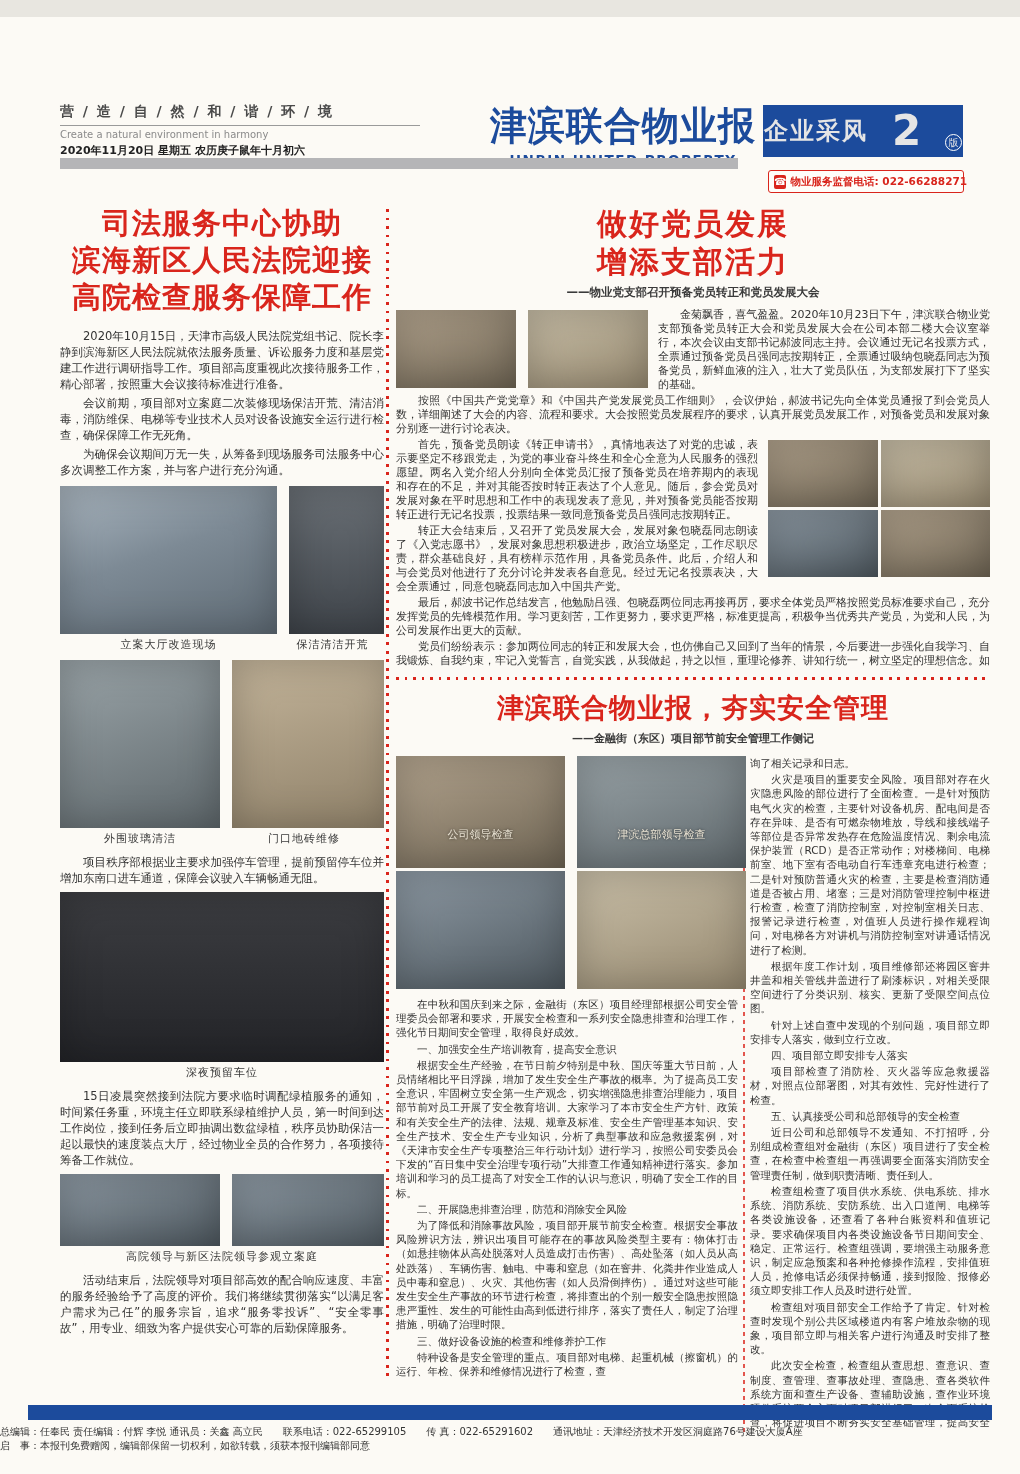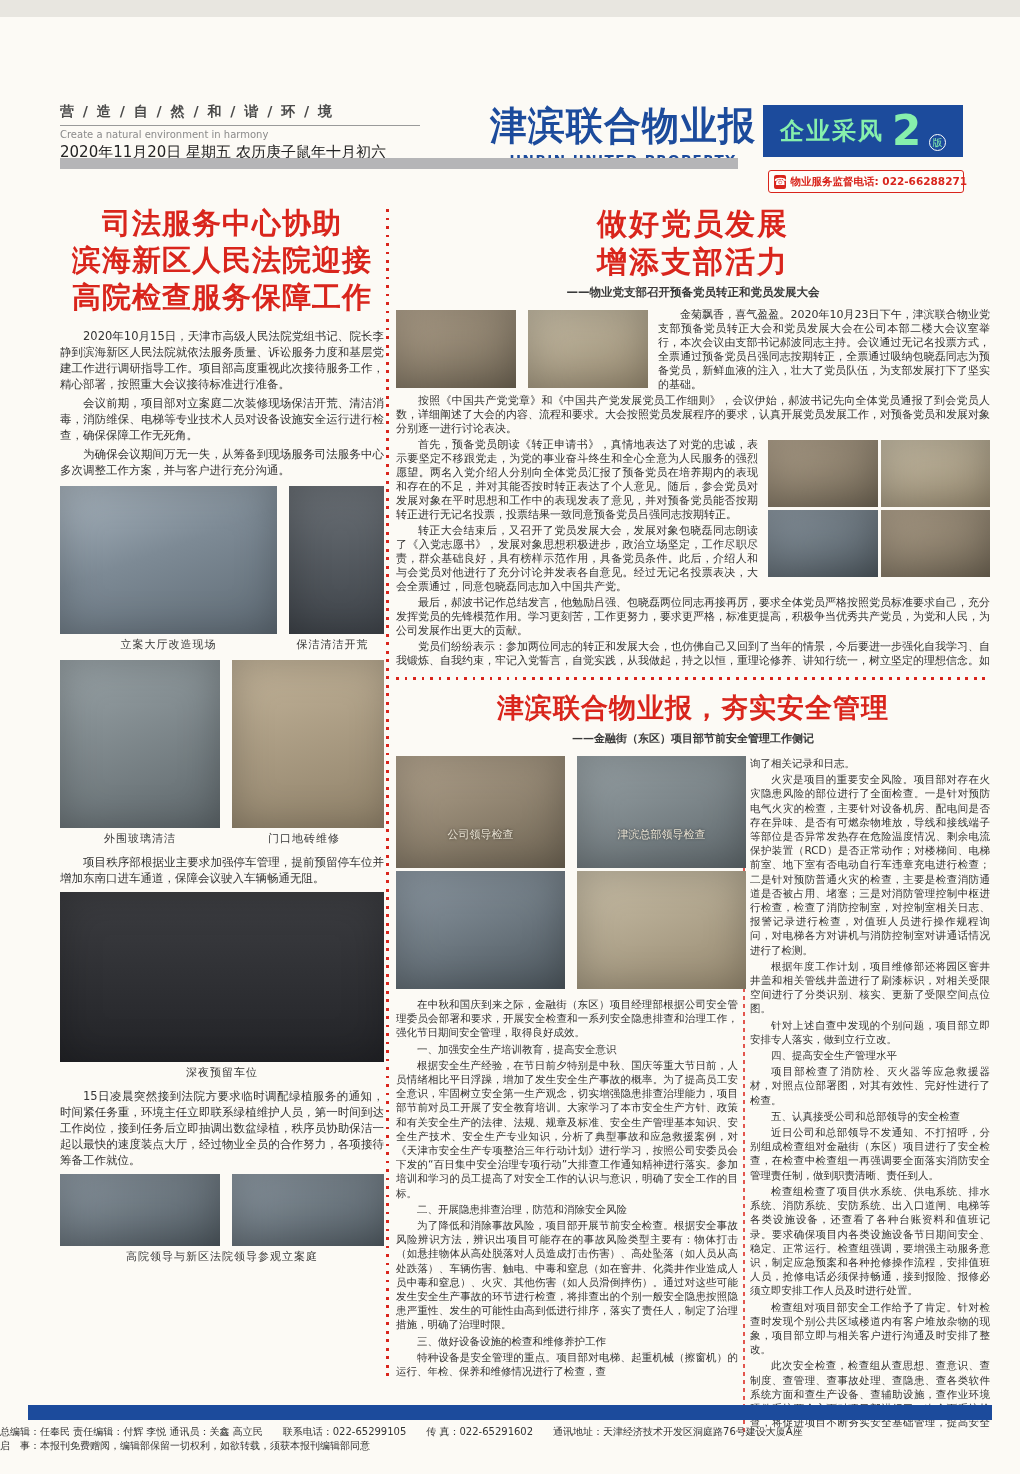--- a/index.html
+++ b/index.html
@@ -5,29 +5,29 @@
   * { margin:0; padding:0; box-sizing:border-box; }
   body { background:#e8e6e0; font-family:"DejaVu Sans", sans-serif; }
   .page { position:relative; width:1020px; height:1474px; margin:17px auto;
           background:#fcfaf5; overflow:hidden; color:#333;padding-left:16px; }
 
   
   .hdr-left { position:absolute; left:60px; top:86px; width:360px; }
   .slogan-cn { font-size:14px; font-weight:bold; color:#4a4a4a; letter-spacing:2px;
                padding-bottom:4px; border-bottom:1px solid #9a9a9a; }
   .slogan-en { font-size:10px; color:#8a8a8a; margin-top:3px; }
-  .date-line { font-size:15px; font-weight:normal; color:#222; margin-top:3px; }
+  .date-line { font-size:11px; font-weight:bold; color:#222; margin-top:3px; }
   .masthead  { position:absolute; left:488px; top:84px; width:270px; text-align:center; }
   .mast-cn   { font-size:37px; font-weight:bold; color:#1c4b9c; letter-spacing:1px;
                white-space:nowrap; transform:scaleY(1.05); }
   .mast-en   { font-size:13.5px; font-weight:bold; color:#1c4b9c; letter-spacing:1.5px;
                margin-top:1px; white-space:nowrap; }
   .edition-box { position:absolute; left:763px; top:88px; width:200px; height:52px;
-                 background:#1c4b9c; color:#86efac; display:flex; align-items:center;
-                 justify-content:center; gap:8px; }
+                 background:#1c4b9c; color:#e5e5e5; display:flex; align-items:center;
+                 justify-content:center; gap:24px; }
   .ed-label { font-size:24px; font-weight:bold; letter-spacing:2px; }
   .ed-num   { font-size:42px; font-weight:bold; line-height:1; }
   .ed-circ  { display:inline-block; width:17px; height:17px; border:1px solid #fff;
               border-radius:50%; font-size:10px; line-height:16px; text-align:center;
               align-self:flex-end; margin-bottom:6px; }
   .gray-bar { position:absolute; left:60px; top:141px; width:678px; height:11px; background:#b5b5b7; }
   .hotline  { position:absolute; left:768px; top:153px; width:196px; height:23px;
               border:1px solid #d9251c; border-radius:3px; display:flex; align-items:center;
               gap:4px; padding:0 5px; background:#fffdf9; }
   .phone-ic { background:#d9251c; color:#fff; font-size:10px; line-height:14px; width:16px;
@@ -161,20 +161,23 @@
     <div>
         <p class="para">15日凌晨突然接到法院方要求临时调配绿植服务的通知，时间紧任务重，环境主任立即联系绿植维护人员，第一时间到达工作岗位，接到任务后立即抽调出数盆绿植，秩序员协助保洁一起以最快的速度装点大厅，经过物业全员的合作努力，各项接待筹备工作就位。</p>
       </div>
 
     <div class="ph-row" style="margin-top:6px;">
       <div class="ph ph-g" style="width:160px;height:72px;"></div>
       <div class="ph ph-g" style="width:160px;height:72px;"></div>
     </div>
     <div class="cap" style="margin:3px 0 8px;">高院领导与新区法院领导参观立案庭</div>
 
+    <div>
+        <p class="para">活动结束后，法院领导对项目部高效的配合响应速度、丰富的服务经验给予了高度的评价。我们将继续贯彻落实“以满足客户需求为己任”的服务宗旨，追求“服务零投诉”、“安全零事故”，用专业、细致为客户提供安心可靠的后勤保障服务。</p>
+      </div>
   </div>
 
   <div class="v-dot-main"></div>
 
   <div class="region-right">
 
     <div class="party">
       <div class="party-title">
           <div class="tl">做好党员发展</div>
           <div class="tl">增添支部活力</div>
@@ -244,21 +247,21 @@
             </div>
         </div>
 
         <div class="saf-div"></div>
 
         <div class="saf-right">
             <p class="para">询了相关记录和日志。</p>
             <p class="para">火灾是项目的重要安全风险。项目部对存在火灾隐患风险的部位进行了全面检查。一是针对预防电气火灾的检查，主要针对设备机房、配电间是否存在异味、是否有可燃杂物堆放，导线和接线端子等部位是否异常发热存在危险温度情况、剩余电流保护装置（RCD）是否正常动作；对楼梯间、电梯前室、地下室有否电动自行车违章充电进行检查；二是针对预防普通火灾的检查，主要是检查消防通道是否被占用、堵塞；三是对消防管理控制中枢进行检查，检查了消防控制室，对控制室相关日志、报警记录进行检查，对值班人员进行操作规程询问，对电梯各方对讲机与消防控制室对讲通话情况进行了检测。</p>
             <p class="para">根据年度工作计划，项目维修部还将园区窨井井盖和相关管线井盖进行了刷漆标识，对相关受限空间进行了分类识别、核实、更新了受限空间点位图。</p>
             <p class="para">针对上述自查中发现的个别问题，项目部立即安排专人落实，做到立行立改。</p>
-            <p class="para">四、提高安全生产管理水平</p>
+            <p class="para">四、项目部立即安排专人落实</p>
             <p class="para">项目部检查了消防栓、灭火器等应急救援器材，对照点位部署图，对其有效性、完好性进行了检查。</p>
             <p class="para">五、认真接受公司和总部领导的安全检查</p>
             <p class="para">近日公司和总部领导不发通知、不打招呼，分别组成检查组对金融街（东区）项目进行了安全检查，在检查中检查组一再强调要全面落实消防安全管理责任制，做到职责清晰、责任到人。</p>
             <p class="para">检查组检查了项目供水系统、供电系统、排水系统、消防系统、安防系统、出入口道闸、电梯等各类设施设备，还查看了各种台账资料和值班记录。要求确保项目内各类设施设备节日期间安全、稳定、正常运行。检查组强调，要增强主动服务意识，制定应急预案和各种抢修操作流程，安排值班人员，抢修电话必须保持畅通，接到报险、报修必须立即安排工作人员及时进行处置。</p>
             <p class="para">检查组对项目部安全工作给予了肯定。针对检查时发现个别公共区域楼道内有客户堆放杂物的现象，项目部立即与相关客户进行沟通及时安排了整改。</p>
             <p class="para">此次安全检查，检查组从查思想、查意识、查制度、查管理、查事故处理、查隐患、查各类软件系统方面和查生产设备、查辅助设施，查作业环境硬件系统两个方面对项目部进行了一次全面系统检查，将促进项目不断夯实安全基础管理，提高安全生产管理水平。</p>
           </div>
       </div>
     </div>
   </div>

